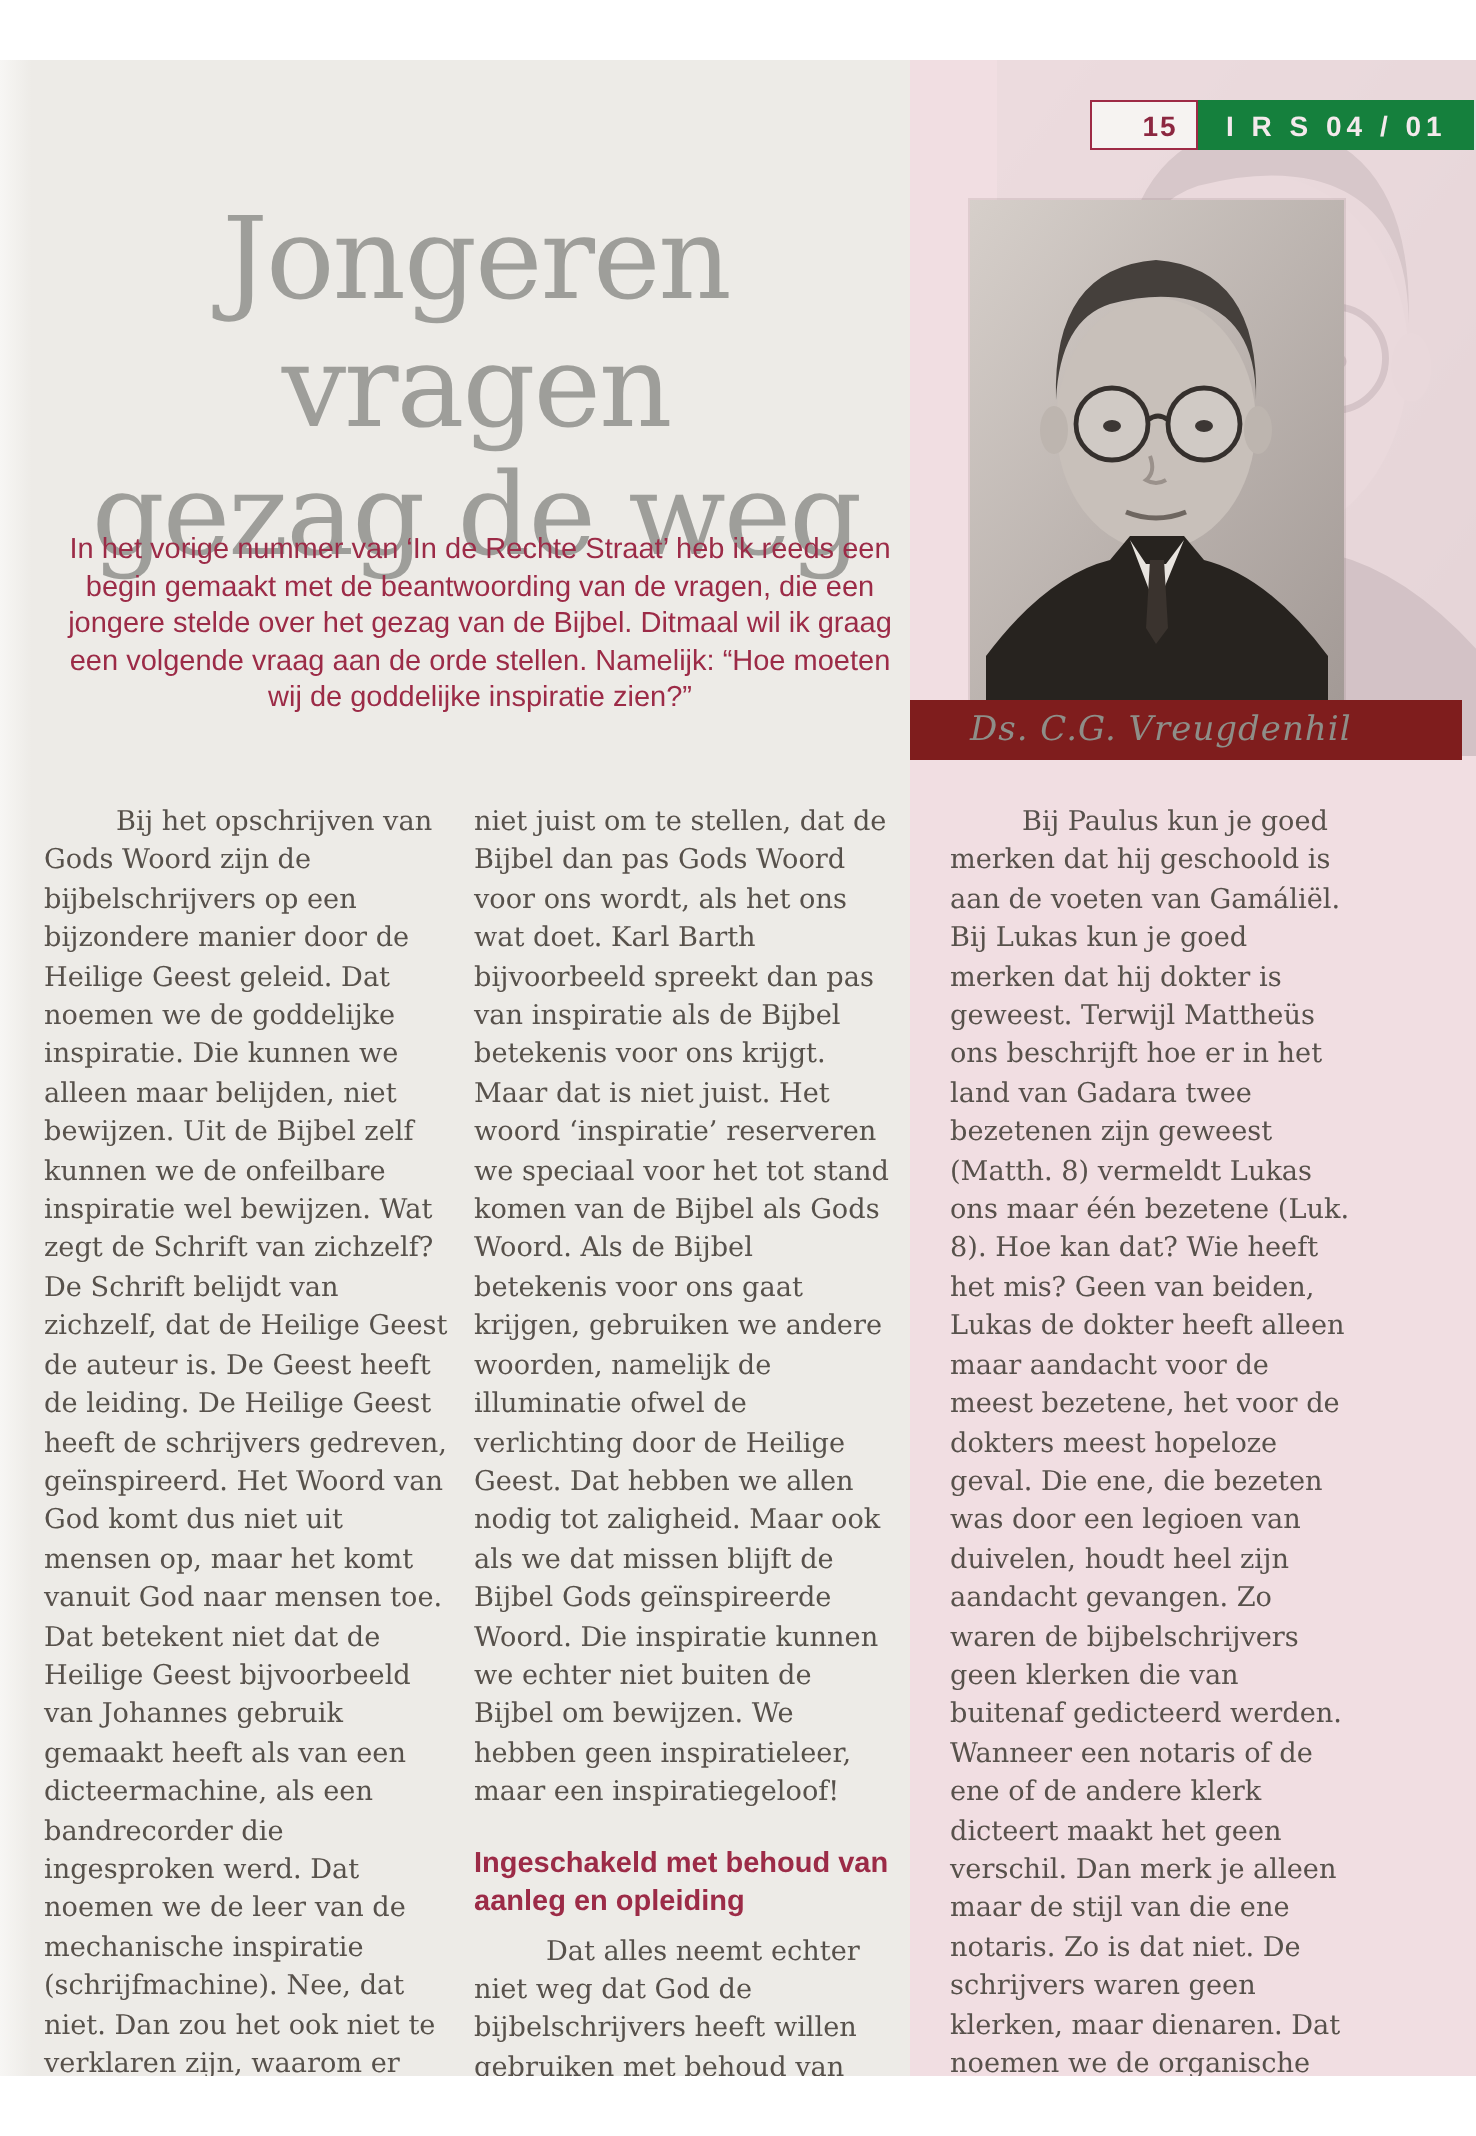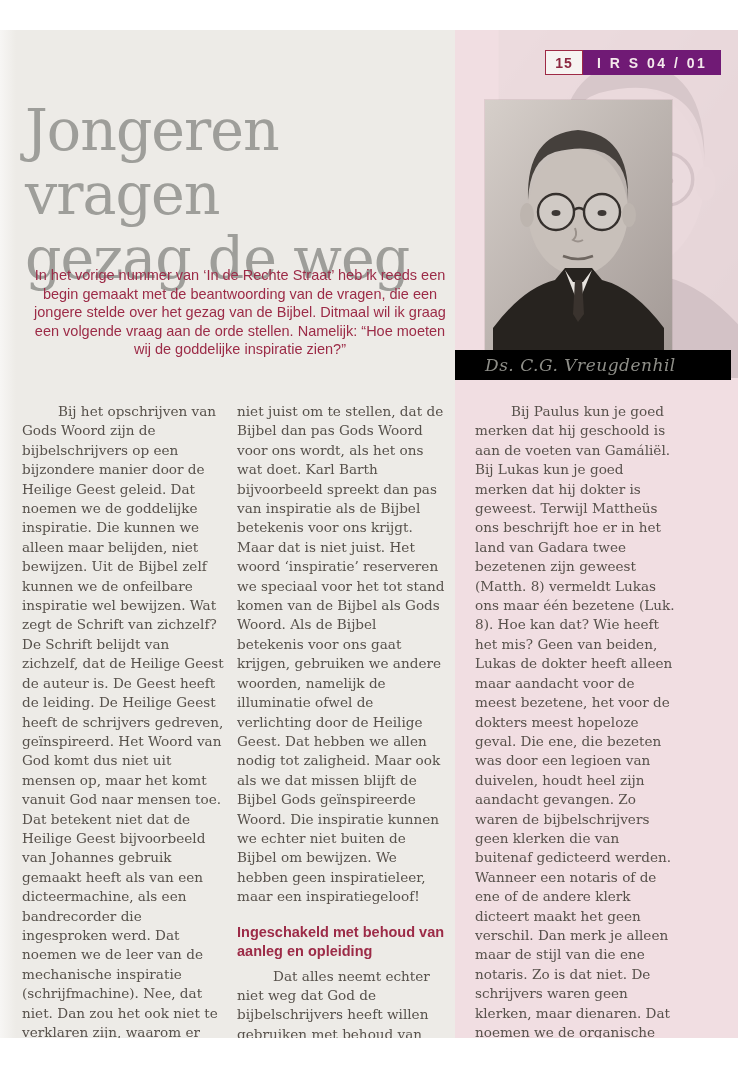--- a/index.html
+++ b/index.html
@@ -23,46 +23,46 @@
     position:absolute;right:-30px;top:-12px;width:270px;height:360px;
     opacity:0.14;filter:saturate(0.6);
   }
   
   .badge{
     position:absolute;left:545px;top:20px;height:25px;display:flex;
     font-family:"Liberation Sans", sans-serif;font-weight:bold;font-size:14px;
   }
   .badge .num{
     width:36px;background:#f6f3f1;border:1.5px solid #9e2a45;color:#8c2740;
-    display:flex;align-items:center;justify-content:center;letter-spacing:1px;
+    display:flex;align-items:center;justify-content:center;letter-spacing:1px;padding-left:16px;
   }
   .badge .issue{
-    background:#701a75;color:#f4e9ec;display:flex;align-items:center;
+    background:#15803d;color:#f4e9ec;display:flex;align-items:center;
     padding:0 14px;letter-spacing:2.5px;white-space:nowrap;
   }
   
   .title{
-    position:absolute;left:25px;top:68px;width:426px;text-align:left;
+    position:absolute;left:25px;top:68px;width:426px;text-align:center;
     color:#9e9e9a;font-size:57px;line-height:64px;font-weight:500;
     letter-spacing:-1px;
   }
   
   .intro{
     position:absolute;left:28px;top:236px;width:424px;text-align:center;
     font-family:"Liberation Sans", sans-serif;font-weight:normal;
     color:#9c2b47;font-size:14.5px;line-height:18.6px;
   }
   
   .photo{
     position:absolute;left:485px;top:70px;width:187px;height:250px;
     box-shadow:0 0 0 1px rgba(120,100,100,0.15);
   }
   .caption-band{
     position:absolute;left:455px;top:320px;width:276px;height:30px;
-    background:#000000;display:flex;align-items:center;
+    background:#7f1d1d;display:flex;align-items:center;
   }
   .caption-text{
     font-style:italic;color:#8e8e88;font-size:17px;padding-left:30px;
     letter-spacing:0.5px;
   }
   
   .col{
     position:absolute;top:372px;color:#57514b;font-size:13.6px;
     line-height:19.4px;text-align:left;
   }

